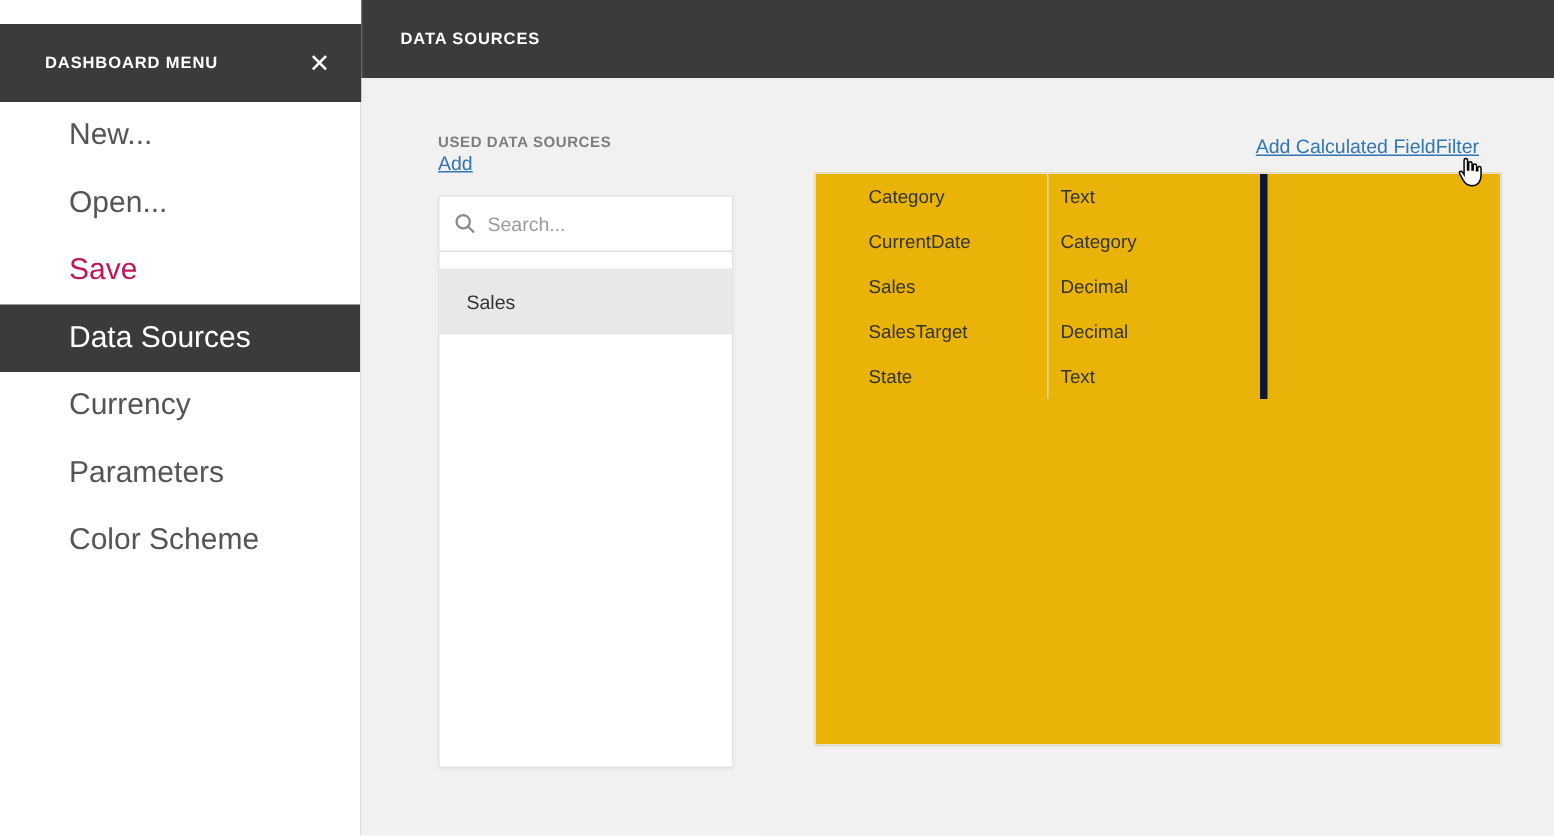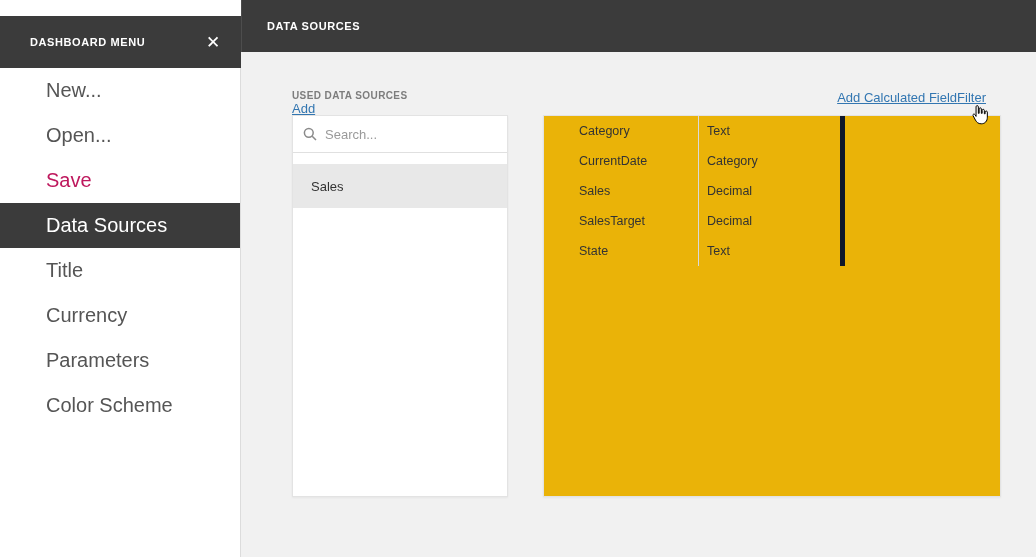--- a/index.html
+++ b/index.html
@@ -59,21 +59,21 @@
     display:flex; justify-content:space-between; align-items:baseline;flex-direction:column;
   }
   .used-label {
     font-size:10px; font-weight:bold; color:#7d7d7d; letter-spacing:0.4px;
   }
   a.link {
     font-size:13px; color:#3276b1; text-decoration:underline; cursor:pointer;
   }
 
   .left-panel {
-    position:absolute; left:51px; top:115px; width:216px; height:382px;
+    position:absolute; left:51px; top:130px; width:197px; height:382px;
     background:#fff; border:1px solid #e3e3e3;
     box-shadow:0 1px 2px rgba(0,0,0,0.05);
   }
   .search-box {
     height:37px; border-bottom:1px solid #e0e0e0;
     display:flex; align-items:center; padding:0 10px;
   }
   .search-icon { width:14px; height:14px; margin-right:8px; flex:0 0 auto; }
   .search-input {
     border:none; outline:none; width:100%;
@@ -120,21 +120,20 @@
 <div class="sidebar">
   <div class="sidebar-header">
     <span class="sidebar-title">DASHBOARD MENU</span>
     <span class="close-btn">✕</span>
   </div>
   <div class="sidebar-menu">
     <div class="menu-item">New...</div>
     <div class="menu-item">Open...</div>
     <div class="menu-item disabled">Save</div>
     <div class="menu-item selected">Data Sources</div>
-    <div class="menu-item">Title</div>
     <div class="menu-item">Currency</div>
     <div class="menu-item">Parameters</div>
     <div class="menu-item">Color Scheme</div>
   </div>
 </div>
 
 <div class="main">
   <div class="main-header">
     <span class="main-title">DATA SOURCES</span>
   </div>

